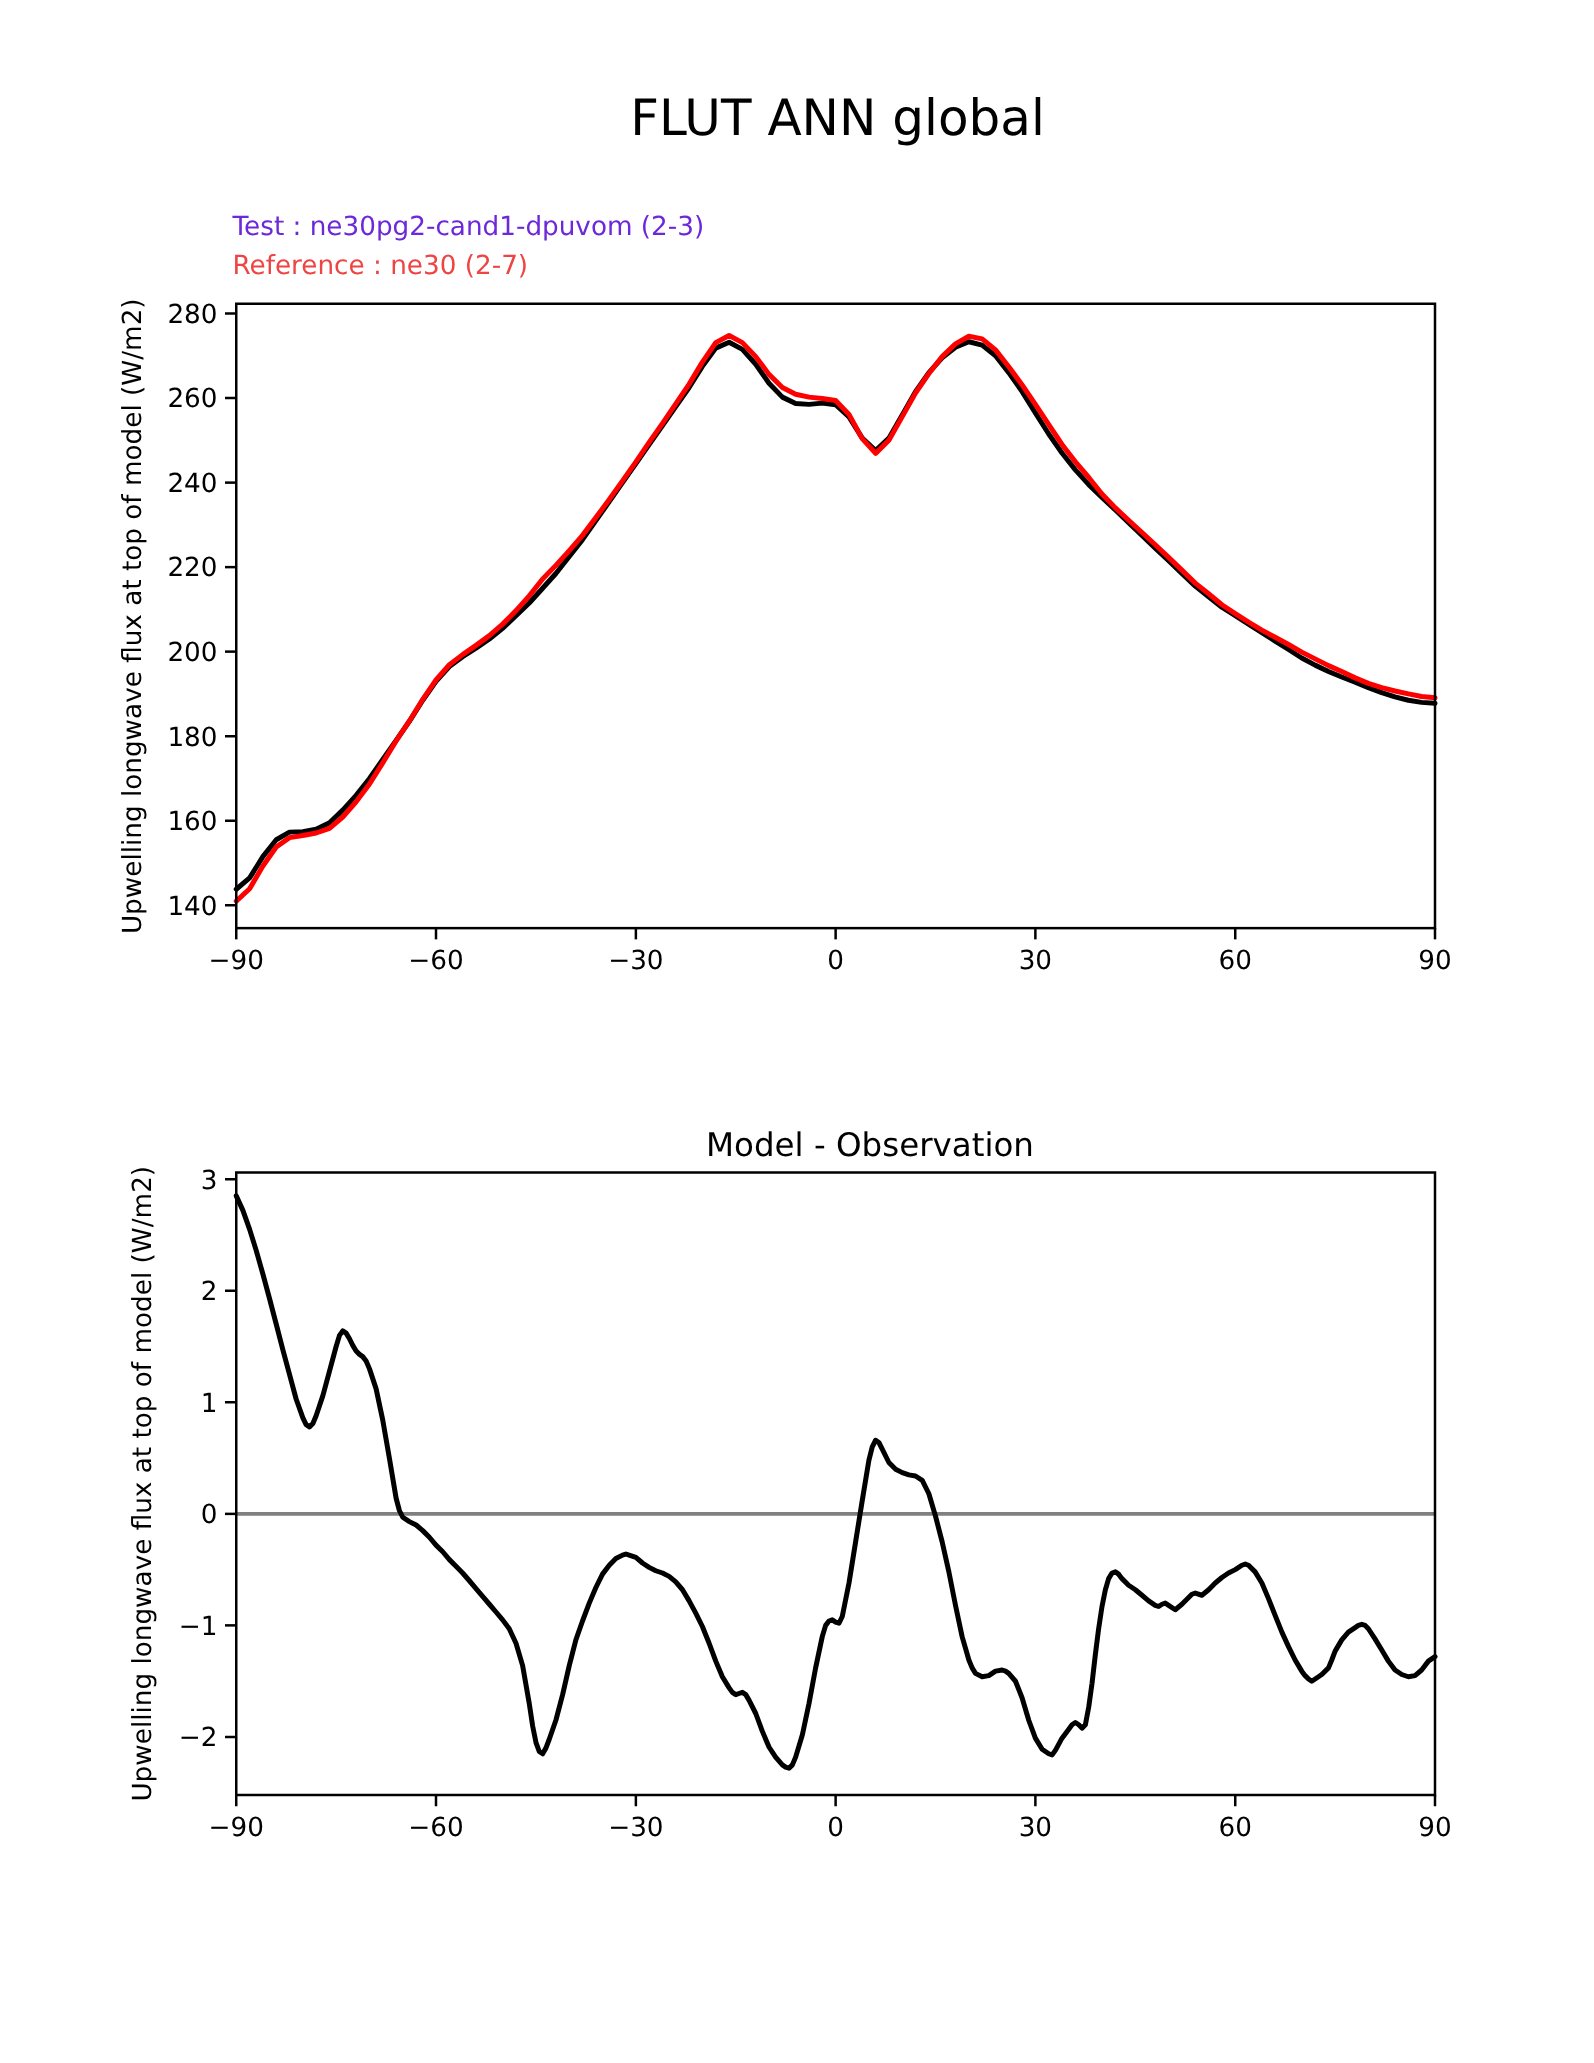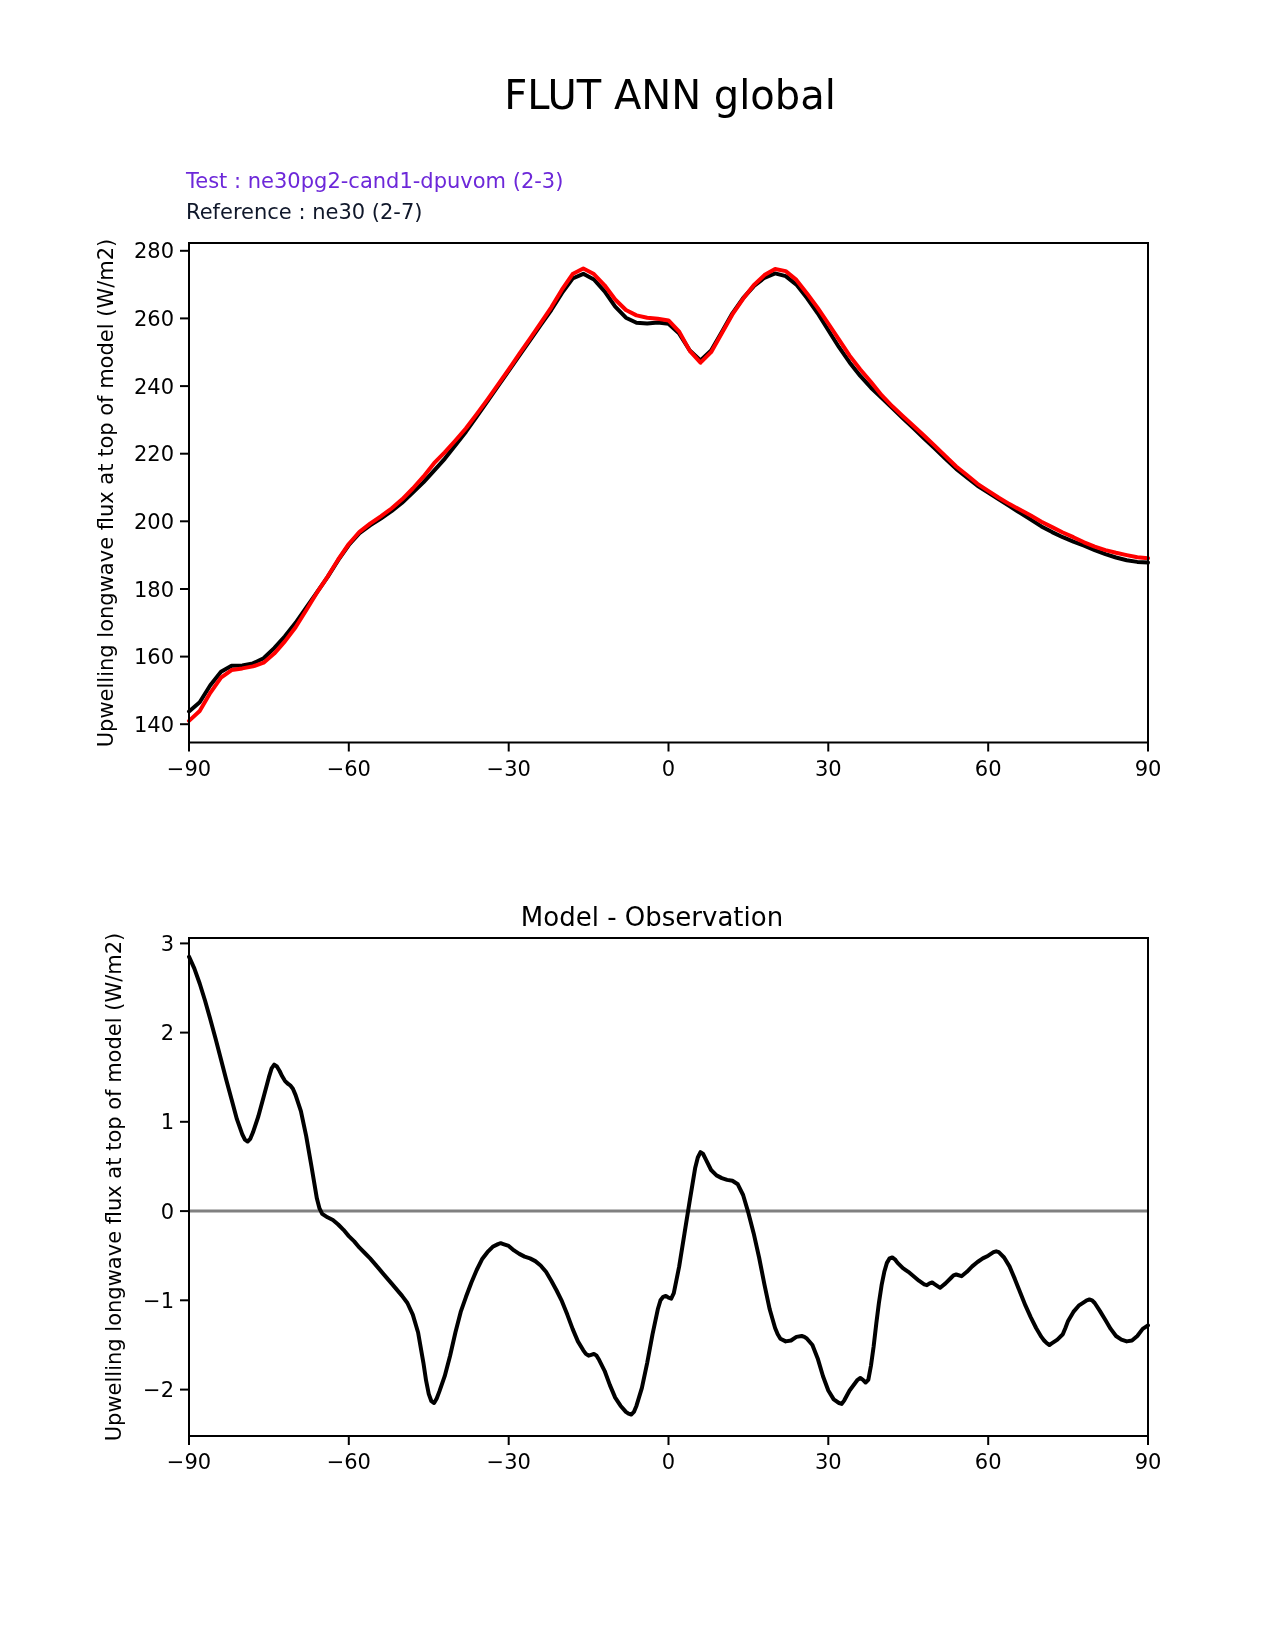--- a/index.html
+++ b/index.html
@@ -26,32 +26,32 @@
     white-space: nowrap;
     margin-left: 20px;
   }
   .legend-line {
     position: absolute;
     left: 186px;
     font-size: 21px;
     white-space: nowrap;
   }
   .legend-test { top: 169px; color: #6d28d9; }
-  .legend-ref  { top: 200px; color: #0f172a; }
+  .legend-ref  { top: 200px; color: #ef4444; }
   .ylabel {
     position: absolute;
     font-size: 21px;
     white-space: nowrap;
     transform: translate(-50%, -50%) rotate(-90deg);
   }
   .ylabel-top    { left: 106px; top: 493px; }
   .ylabel-bottom { left: 114px; top: 1187px; }
   .chart2-title {
     position: absolute;
-    left: 652px;
+    left: 696px;
     top: 902px;
     transform: translateX(-50%);
     font-size: 26px;
     white-space: nowrap;
   }
 </style>
 </head>
 <body>
 
 <div class="figure">

